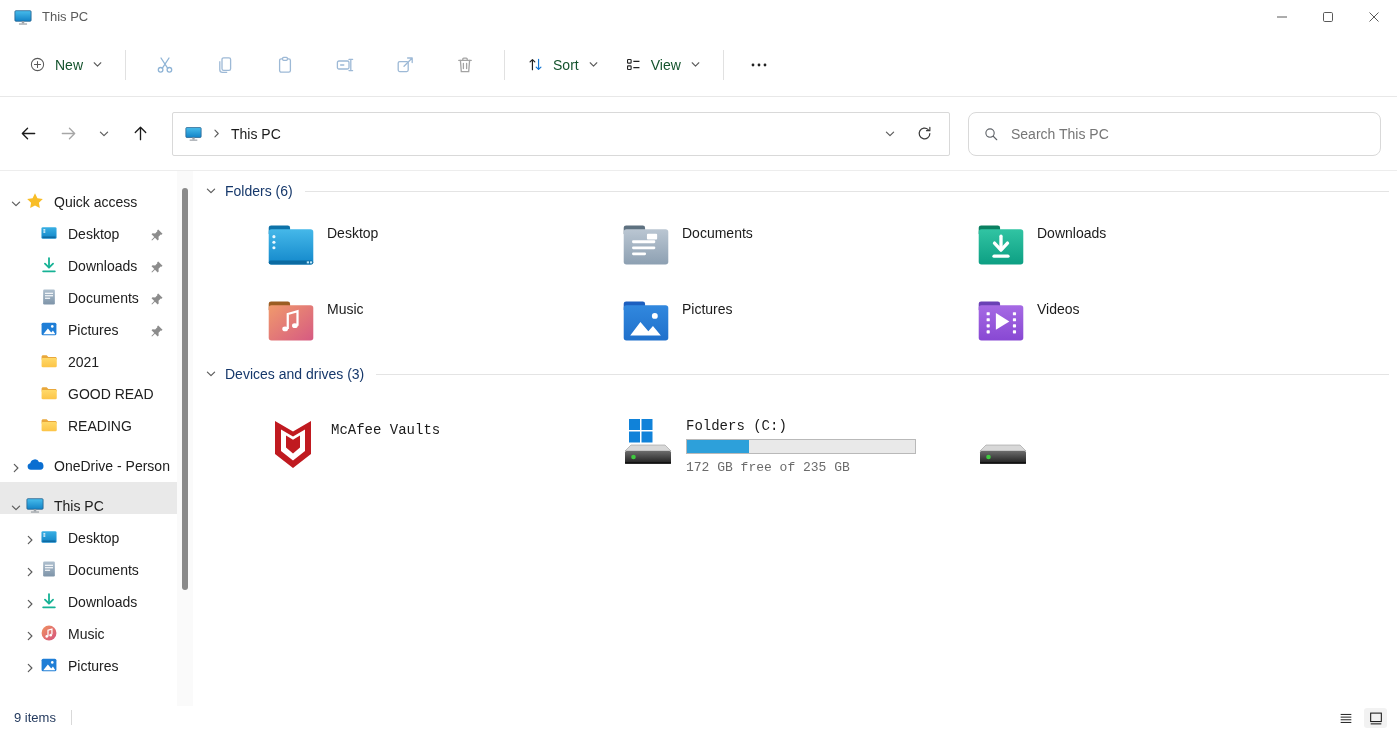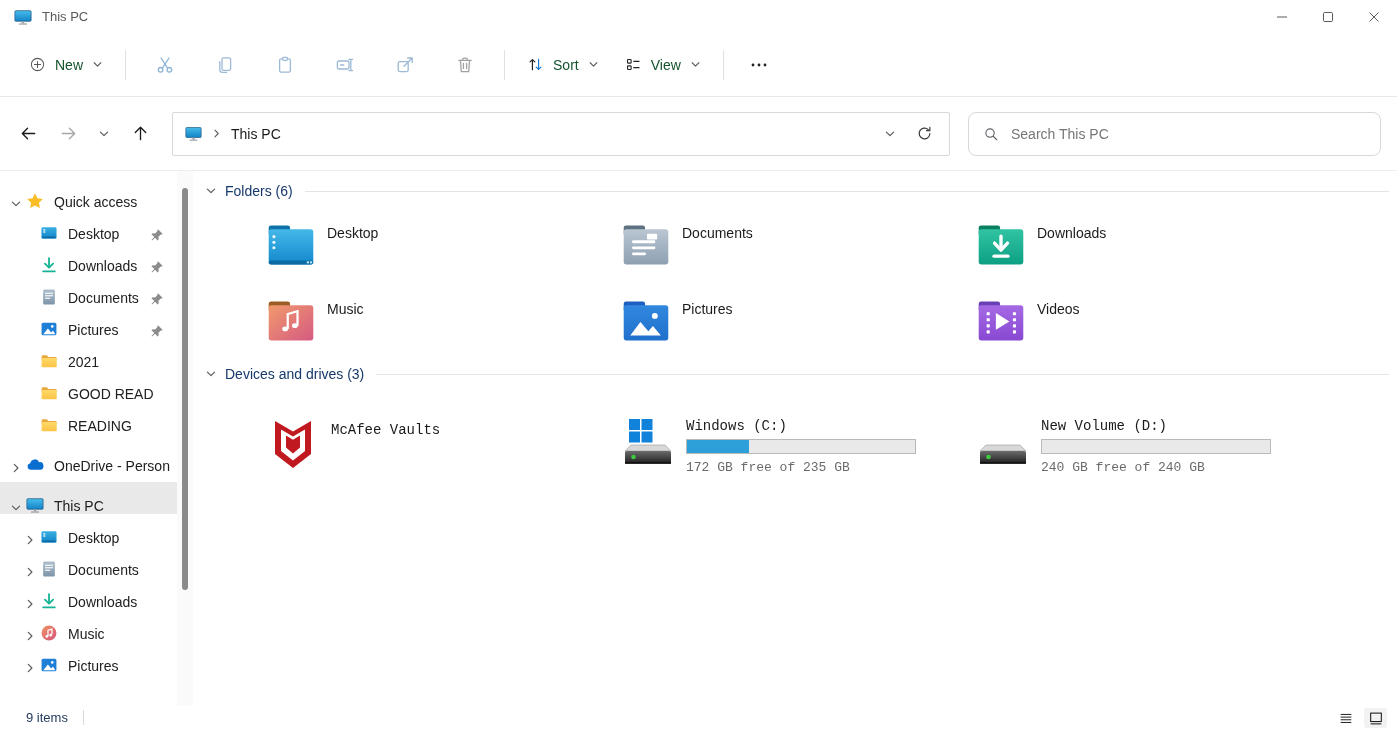--- a/index.html
+++ b/index.html
@@ -83,21 +83,21 @@
   .tile-label { font-size:14px; color:#1b1b1b; margin-top:6px; }
   .drive-tile { display:flex; align-items:flex-start; gap:10px; cursor:default; }
   .drive-icon { width:56px; height:58px; }
   .drive-info { display:flex; flex-direction:column; }
   .drive-name { font-size:14px; color:#1b1b1b; margin-top:2px; }
   .drive-bar { width:230px; height:15px; background:#e9e9e9; border:1px solid #b9b9b9; margin-top:5px; }
   .drive-fill { height:100%; background:#2da0da; }
   .drive-free { font-size:13px; color:#6b6b6b; margin-top:6px; }
 
   
-  .statusbar { position:absolute; left:12px; right:0; bottom:0; height:25px; display:flex; align-items:center; padding:0 10px 2px 14px; background:#fff; }
+  .statusbar { position:absolute; left:0; right:0; bottom:0; height:25px; display:flex; align-items:center; padding:0 10px 2px 14px; background:#fff; }
   .status-count { font-size:13px; color:#243a5e; }
   .status-sep { width:1px; height:15px; background:#d9d9d9; margin-left:15px; }
   .status-right { margin-left:auto; display:flex; gap:7px; }
   .sv-btn { width:23px; height:20px; display:flex; align-items:center; justify-content:center; border:none; background:transparent; border-radius:3px; }
   .sv-btn.active { background:#f2f2f2; }
   .sv-btn .icon { width:16px; height:16px; }
 </style>
 </head>
 <body>
 
@@ -794,21 +794,21 @@
                 <rect x="9" y="15.5" width="11" height="11"></rect>
                 <rect x="21.5" y="15.5" width="11" height="11"></rect>
               </g>
               <polygon points="11,29 45,29 51,35 5,35" fill="#d8d8d8" stroke="#9a9a9a" stroke-width="0.6"></polygon>
               <rect x="5" y="35" width="46" height="12.5" rx="1.5" fill="url(#gdrv2)"></rect>
               <rect x="5" y="46" width="46" height="1.8" fill="#121212"></rect>
               <circle cx="13.5" cy="41" r="2.3" fill="#3fca3f"></circle>
             </svg>
           </span>
           <div class="drive-info">
-            <div class="drive-name">Windows (C:)</div>
+            <div class="drive-name">Folders (C:)</div>
             <div class="drive-bar">
               <div class="drive-fill" style="width: 27%; background: rgb(45, 160, 218);"></div>
             </div>
             <div class="drive-free">172 GB free of 235 GB</div>
           </div>
         </div>
         <div class="drive-tile">
           <span class="icon drive-icon">
             <svg viewBox="0 0 56 58">
               <defs>
@@ -816,27 +816,20 @@
                   <stop offset="0" stop-color="#6c6c6c"></stop>
                   <stop offset="1" stop-color="#1f1f1f"></stop>
                 </linearGradient>
               </defs>
               <polygon points="11,29 45,29 51,35 5,35" fill="#d8d8d8" stroke="#9a9a9a" stroke-width="0.6"></polygon>
               <rect x="5" y="35" width="46" height="12.5" rx="1.5" fill="url(#gdrv)"></rect>
               <rect x="5" y="46" width="46" height="1.8" fill="#121212"></rect>
               <circle cx="13.5" cy="41" r="2.3" fill="#3fca3f"></circle>
             </svg>
           </span>
-          <div class="drive-info">
-            <div class="drive-name">New Volume (D:)</div>
-            <div class="drive-bar">
-              <div class="drive-fill" style="width: 0%; background: rgb(45, 160, 218);"></div>
-            </div>
-            <div class="drive-free">240 GB free of 240 GB</div>
-          </div>
         </div>
       </div>
     </section>
   </main>
 
 <div class="statusbar">
   <span class="status-count">9 items</span>
   <div class="status-sep"></div>
   <div class="status-right">
       <button class="sv-btn">

